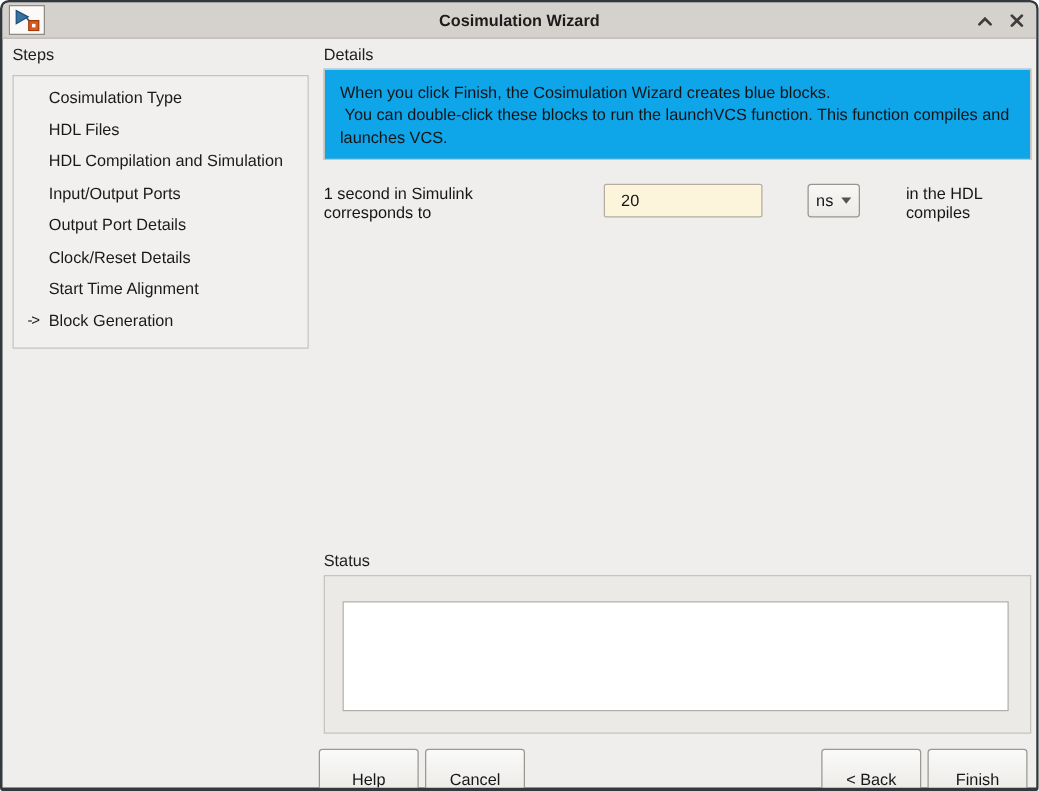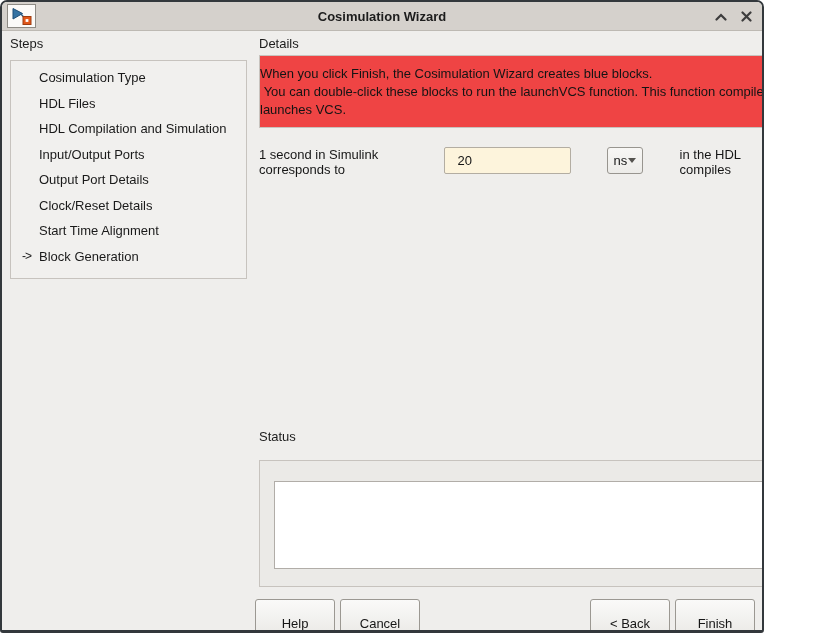--- a/index.html
+++ b/index.html
@@ -2,21 +2,21 @@
 <html><head>
 <meta charset="utf-8">
 <style>
   * { margin:0; padding:0; box-sizing:border-box; }
   html,body { background:#ffffff; }
   body {
     font-family:"Liberation Sans","DejaVu Sans",sans-serif;
     font-size:13px; color:#161616;
   }
   .window {
-    position:relative; width:764px; height:633px;
+    position:relative; width:831px; height:633px;
     background:#efeeec;
     border:2px solid #33383c; border-bottom-width:3px;
     border-radius:7px 7px 3px 3px;
     overflow:hidden;
   }
   
   .titlebar {
     position:absolute; left:0; top:0; right:0; height:29px;
     background:#d5d1cc; border-bottom:1px solid #bdb9b3;
     display:flex; align-items:center; justify-content:center;
@@ -44,22 +44,22 @@
     height:25.5px; display:flex; align-items:center;
     padding-left:28px; position:relative; color:#1a1a1a;
   }
   .step-marker {
     position:absolute; left:11px; top:50%; transform:translateY(-50%);
     font-size:12px; color:#1a1a1a; letter-spacing:-1px;
   }
   
   .actions-box {
     position:absolute; left:257px; top:53px; width:566px; height:73px;
-    background:#ef4444; border:1px solid #c7c3be;
-    padding:9px 0;
+    background:#0ea5e9; border:1px solid #c7c3be;
+    padding:9px 12px;
   }
   .actions-text { white-space:pre-wrap; line-height:1.38; color:#141414; }
   
   .time-row {
     position:absolute; left:257px; top:145px; height:28px;
     display:flex; align-items:flex-start;gap:29px;
   }
   .time-input {
     width:127px; height:27px; margin:0 7px;
     background:#fdf4dc; border:1px solid #b3ada2; border-radius:2px;
@@ -169,21 +169,21 @@
   <div class="time-row">
     <span>1 second in Simulink corresponds to</span>
     <input class="time-input" type="text" value="20" style="">
     <div class="unit-dropdown">
       <span>ns</span>
       <span class="caret"></span>
     </div>
     <span>in the HDL compiles</span>
   </div>
 
-  <div class="section-label" style="left:257px; top:427px;">Status</div>
+  <div class="section-label" style="left:257px; top:439px;">Status</div>
   <div class="status-box">
     <div class="status-text"></div>
   </div>
 
   <div class="footer">
     <div class="btn-group">
       <button class="btn">Help</button>
       <button class="btn">Cancel</button>
     </div>
     <div class="btn-group">

